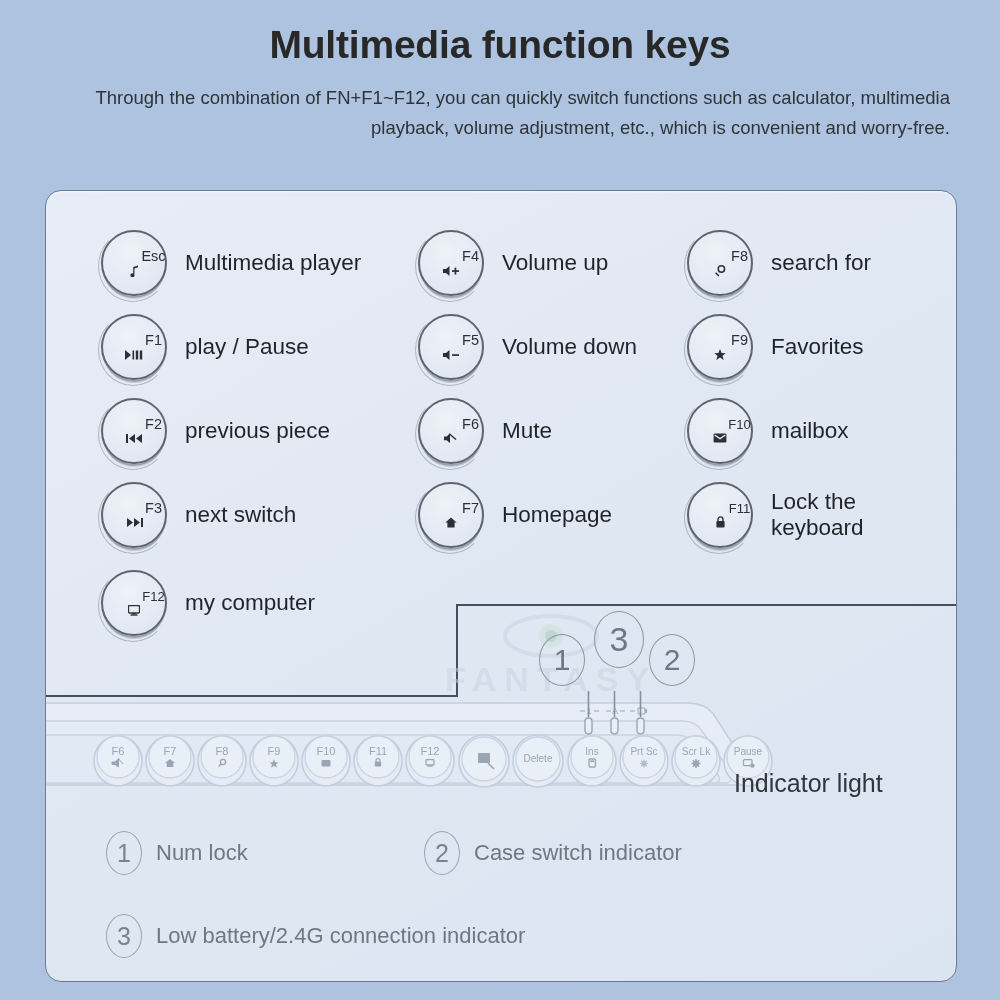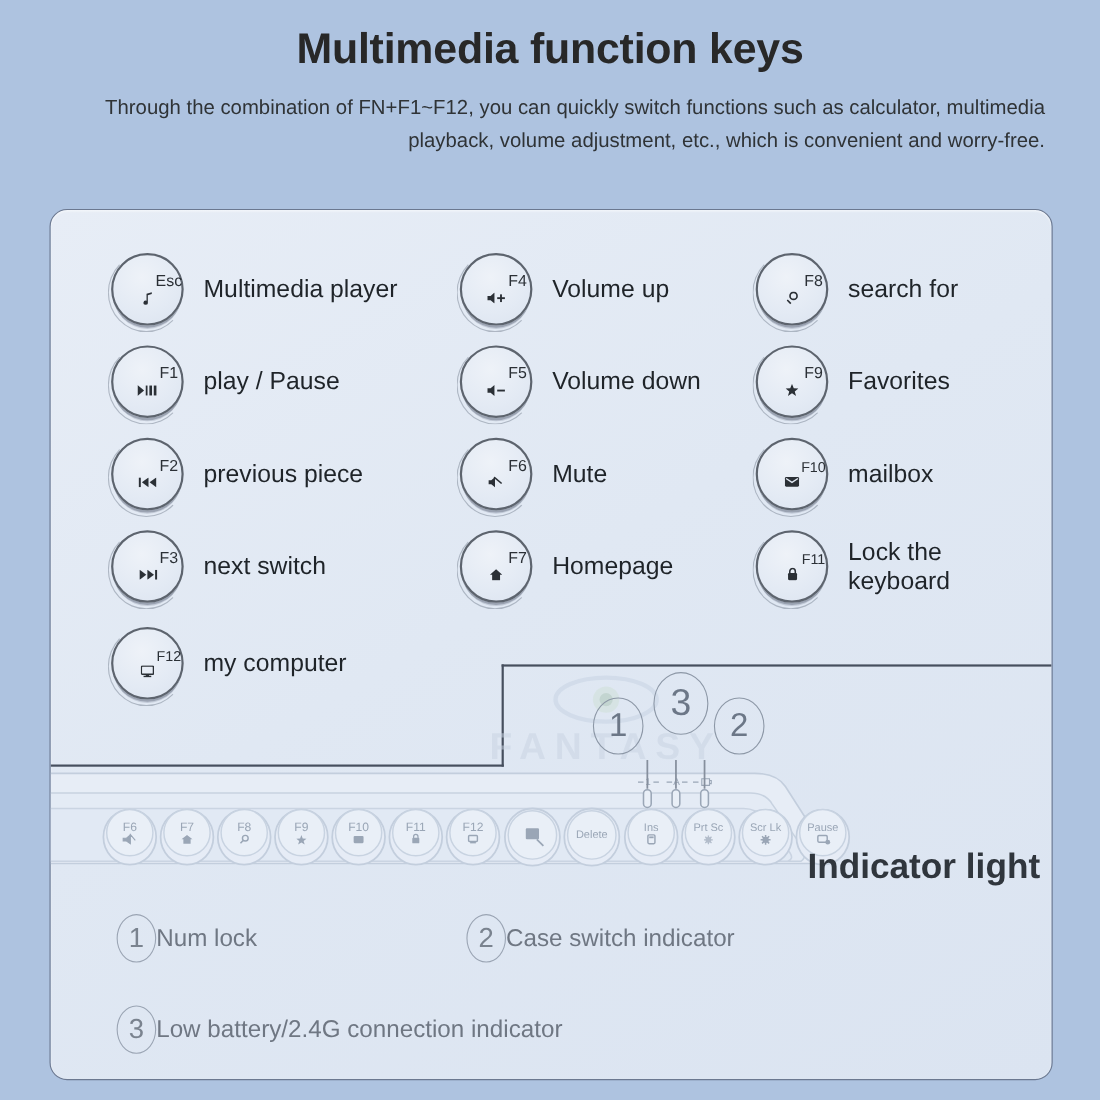--- a/index.html
+++ b/index.html
@@ -77,31 +77,31 @@
   
   .callout{
     position:absolute;width:44px;height:50px;border-radius:50%;
     border:1.6px solid #8c97a6;color:#6c7787;
     display:flex;align-items:center;justify-content:center;
     font-size:30px;background:transparent;
   }
   
   #indicator-title{
     position:absolute;left:733px;top:768px;
-    font-size:32px;font-weight:bold;color:#30363d;
+    font-size:25px;font-weight:normal;color:#30363d;
   }
   
   .legend-item{position:absolute;display:flex;align-items:center;}
   .legend-num{
     width:34px;height:42px;border-radius:50%;
     border:1.6px solid #9aa4b3;color:#7a838f;
     display:flex;align-items:center;justify-content:center;
     font-size:25px;flex:0 0 34px;
   }
-  .legend-text{font-size:22px;color:#6f7783;}
+  .legend-text{margin-left:14px;font-size:22px;color:#6f7783;}
 </style>
 </head>
 <body>
 
 <div id="header">
   <div id="title">Multimedia function keys</div>
   <div id="subtitle">Through the combination of FN+F1~F12, you can quickly switch functions such as calculator, multimedia playback, volume adjustment, etc., which is convenient and worry-free.</div>
 </div>
 
 <div id="panel">

